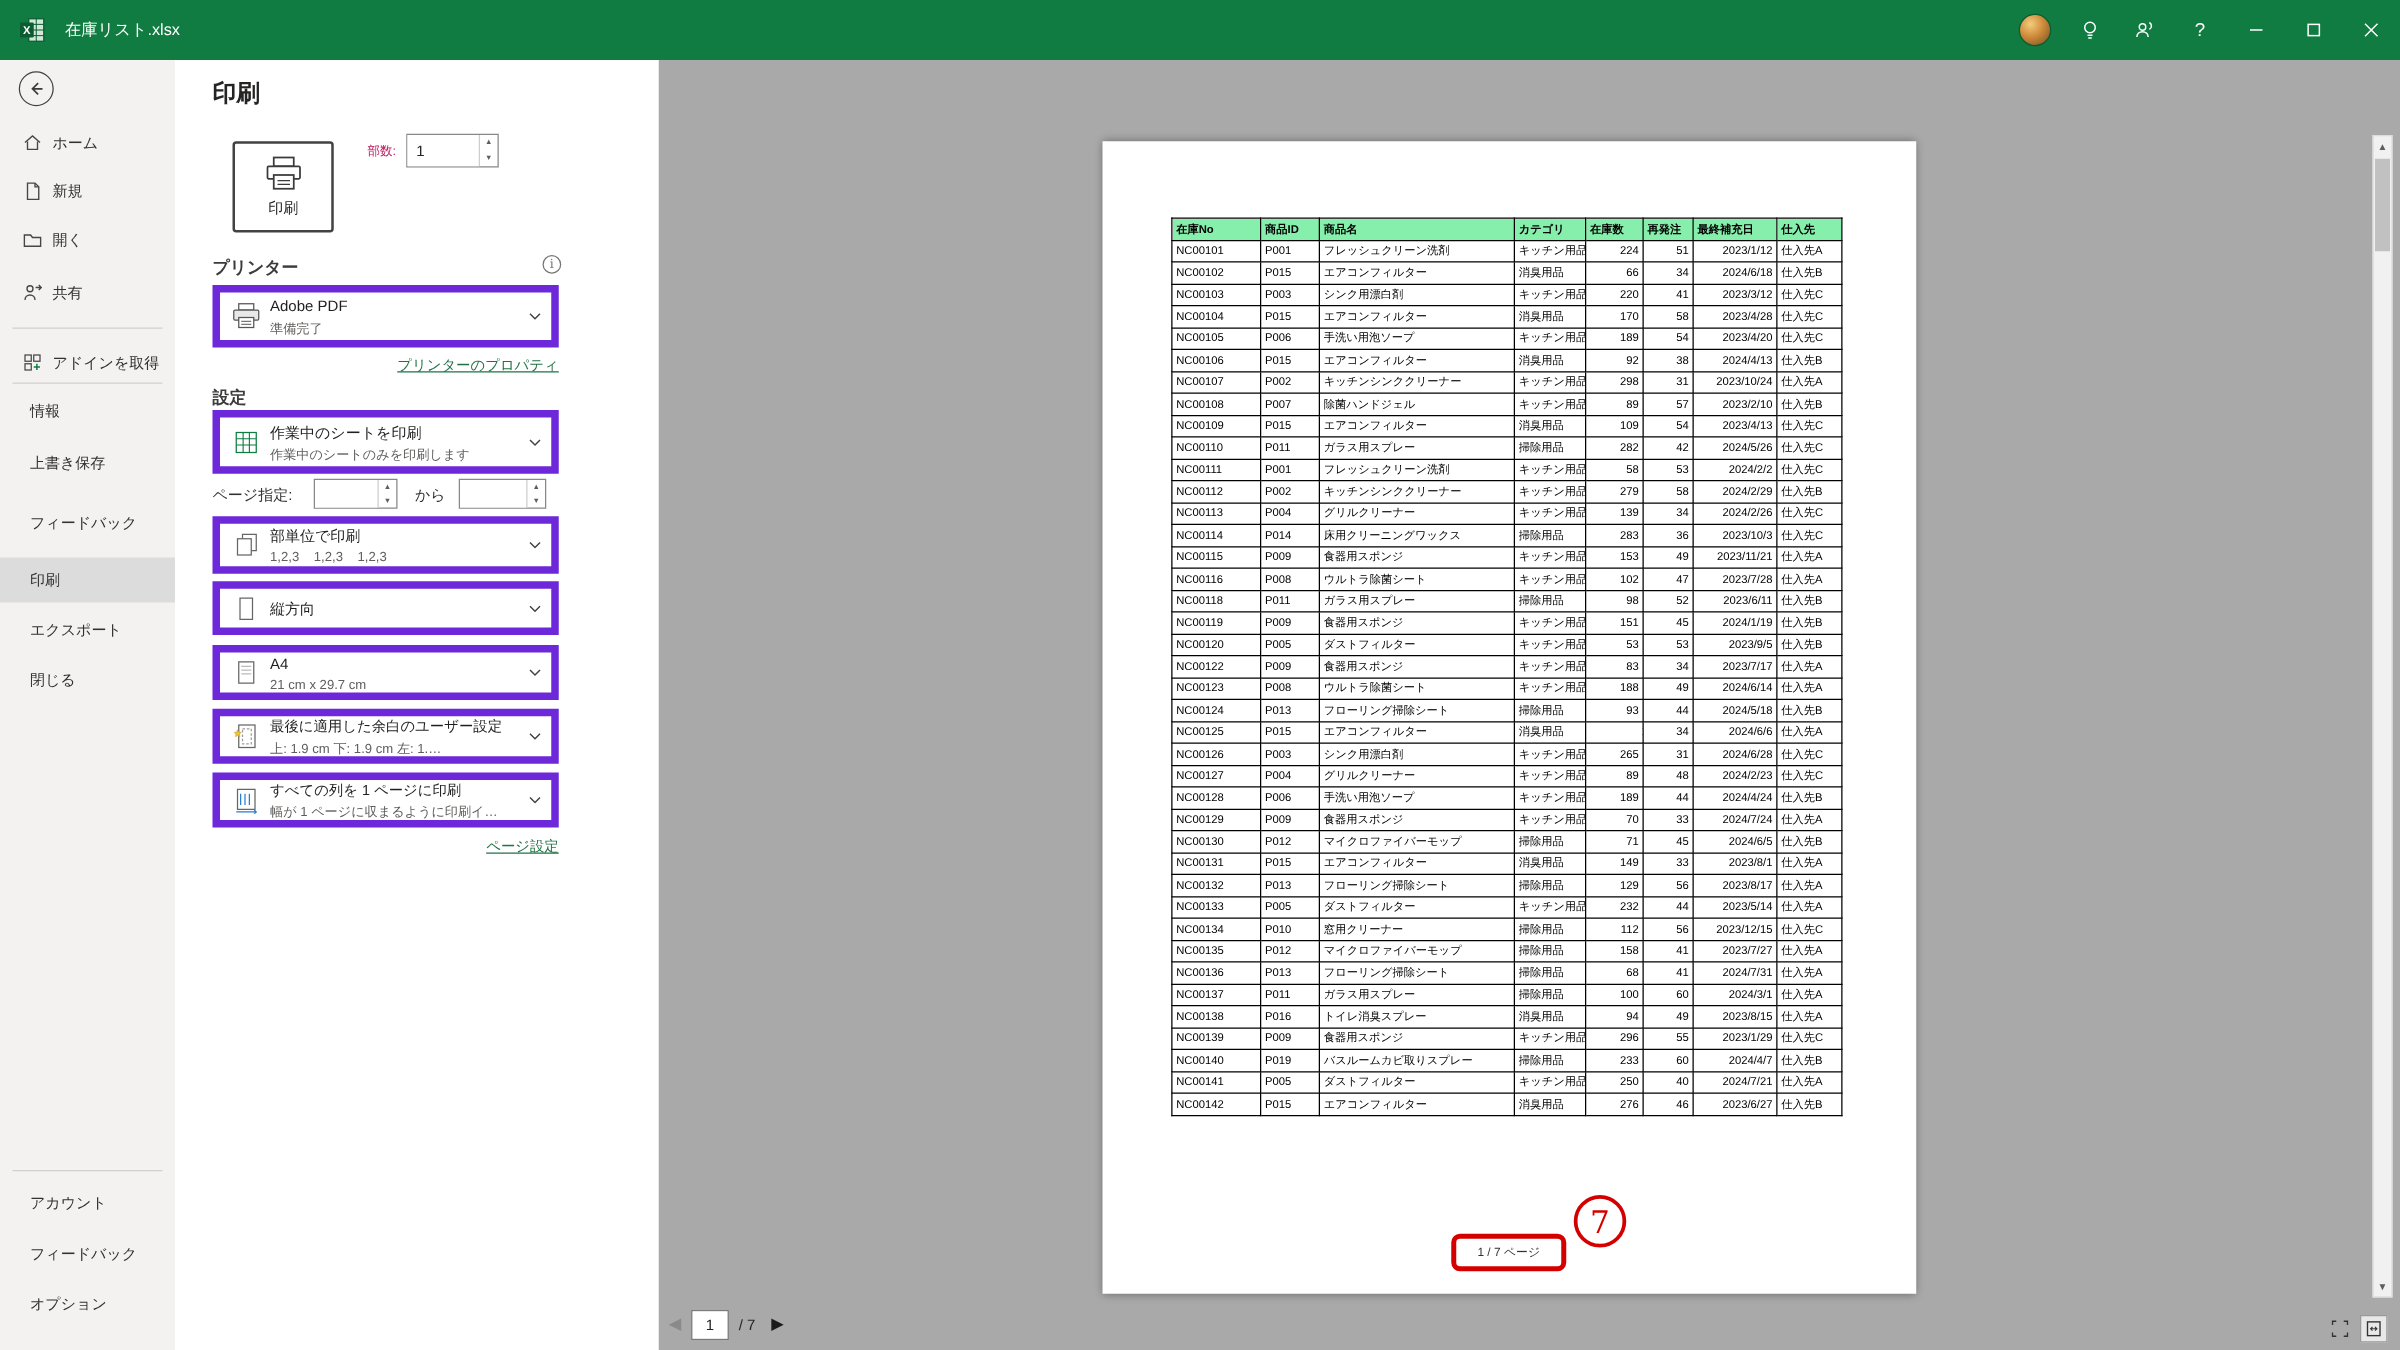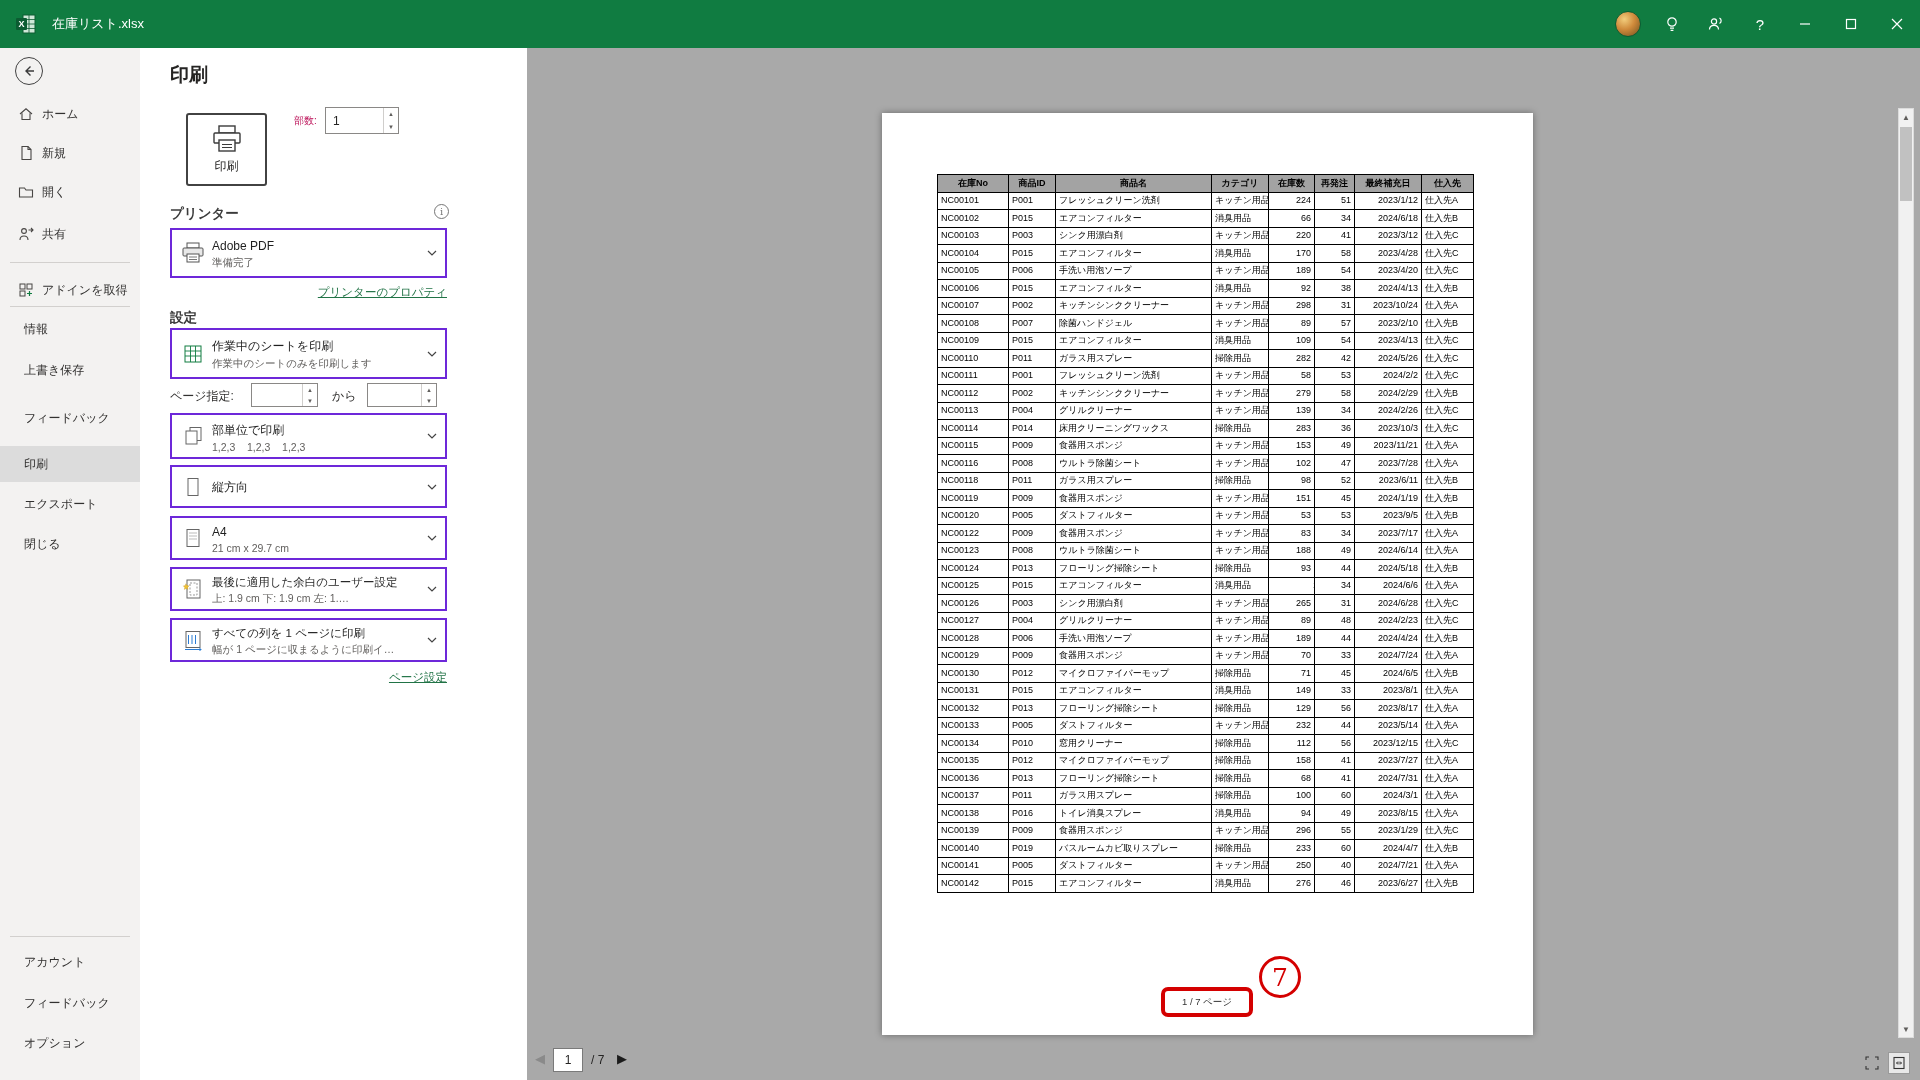--- a/index.html
+++ b/index.html
@@ -32,38 +32,38 @@
   .print-big-btn { position:absolute; left:46px; top:65px; width:81px; height:73px; background:#fff; border:2px solid #424242; border-radius:3px; display:flex; flex-direction:column; align-items:center; justify-content:center; gap:4px; }
   .print-big-btn .lbl { font-size:12px; color:#252423; }
   .copies-label { position:absolute; left:154px; top:66px; font-size:10px; color:#be185d; }
   .spinbox { position:absolute; border:1px solid #8a8886; background:#fff; display:flex; align-items:stretch; }
   .spinbox input { border:none; outline:none; width:100%; font-size:12px; padding-left:7px; font-family:inherit; color:#252423; }
   .spin-arrows { width:15px; display:flex; flex-direction:column; border-left:1px solid #d0cecc; flex:none; }
   .spin-arrows span { flex:1; display:flex; align-items:center; justify-content:center; font-size:6px; color:#605e5c; }
   .copies-spin { left:185px; top:59px; width:74px; height:27px; }
   .section-head { position:absolute; left:30px; font-size:13.5px; font-weight:600; color:#3b3b3b; }
   .info-icon { position:absolute; left:294px; top:156px; width:15px; height:15px; border:1px solid #767676; border-radius:50%; color:#767676; font-size:10px; line-height:13px; text-align:center; font-family:"DejaVu Serif",serif; }
-  .dropdown { position:absolute; left:30px; width:277px; border:2px solid #6d28d9; background:#fff; display:flex; align-items:center; padding:0 6px; }
+  .dropdown { position:absolute; left:30px; width:277px; border:6px solid #6d28d9; background:#fff; display:flex; align-items:center; padding:0 6px; }
   .dd-icon { width:30px; display:flex; align-items:center; justify-content:center; flex:none; }
   .dd-text { flex:1; overflow:hidden; padding-left:4px; }
   .dd-line1 { font-size:12px; color:#1f1f1f; white-space:nowrap; overflow:hidden; }
   .dd-line2 { font-size:10.5px; color:#605e5c; margin-top:2px; white-space:nowrap; overflow:hidden; }
   .dd-line2.pre { white-space:pre; }
   .dd-chevron { flex:none; width:14px; display:flex; justify-content:center; }
   .green-link { position:absolute; font-size:11.5px; color:#217346; text-decoration:underline; cursor:pointer; }
   .pages-label { position:absolute; left:30px; top:340px; font-size:12px; color:#323130; }
   .pages-kara { position:absolute; left:192px; top:340px; font-size:12px; color:#323130; }
 
   
   .preview-area { position:absolute; left:527px; top:48px; width:1393px; height:1032px; background:#a9a9a9; }
   .page { position:absolute; left:355px; top:65px; width:651px; height:922px; background:#fff; box-shadow:0 0 7px rgba(0,0,0,0.38); }
   .preview-table { position:absolute; left:55px; top:61px; width:536px; }
   .preview-table table { border-collapse:collapse; width:100%; table-layout:fixed; }
   .preview-table th, .preview-table td { border:1px solid #000; font-size:9px; height:17.5px; padding:0 3px; overflow:hidden; white-space:nowrap; line-height:1; }
-  .preview-table th { background:#a3a3a3; font-weight:bold; text-align:center; }
+  .preview-table th { background:#86efac; font-weight:bold; text-align:left; }
   .page-footer-box { position:absolute; left:279px; top:874px; width:92px; height:30px; border:4px solid #d40000; border-radius:7px; display:flex; align-items:center; justify-content:center; background:#fff; }
   .page-footer-text { font-size:9.5px; color:#333; white-space:nowrap; }
   .annot-circle { position:absolute; left:377px; top:843px; width:42px; height:42px; border:3px solid #d40000; border-radius:50%; background:rgba(255,255,255,0.92); box-shadow:0 0 5px rgba(255,255,255,0.95); display:flex; align-items:center; justify-content:center; color:#d40000; font-size:25px; font-family:"DejaVu Serif",serif; }
   .nav-arrow { position:absolute; font-size:13px; }
   .nav-prev { left:8px; top:1003px; color:#8a8a8a; }
   .nav-next { left:90px; top:1003px; color:#1b1b1b; }
   .page-input-box { position:absolute; left:26px; top:1000px; width:30px; height:24px; border:1px solid #7a7a7a; background:#fff; }
   .page-input-box input { width:100%; height:100%; border:none; outline:none; text-align:center; font-size:12px; font-family:inherit; color:#252423; }
   .page-total { position:absolute; left:64px; top:1005px; font-size:12px; color:#252423; }
   .zoom-controls { position:absolute; right:10px; bottom:6px; display:flex; gap:5px; }

